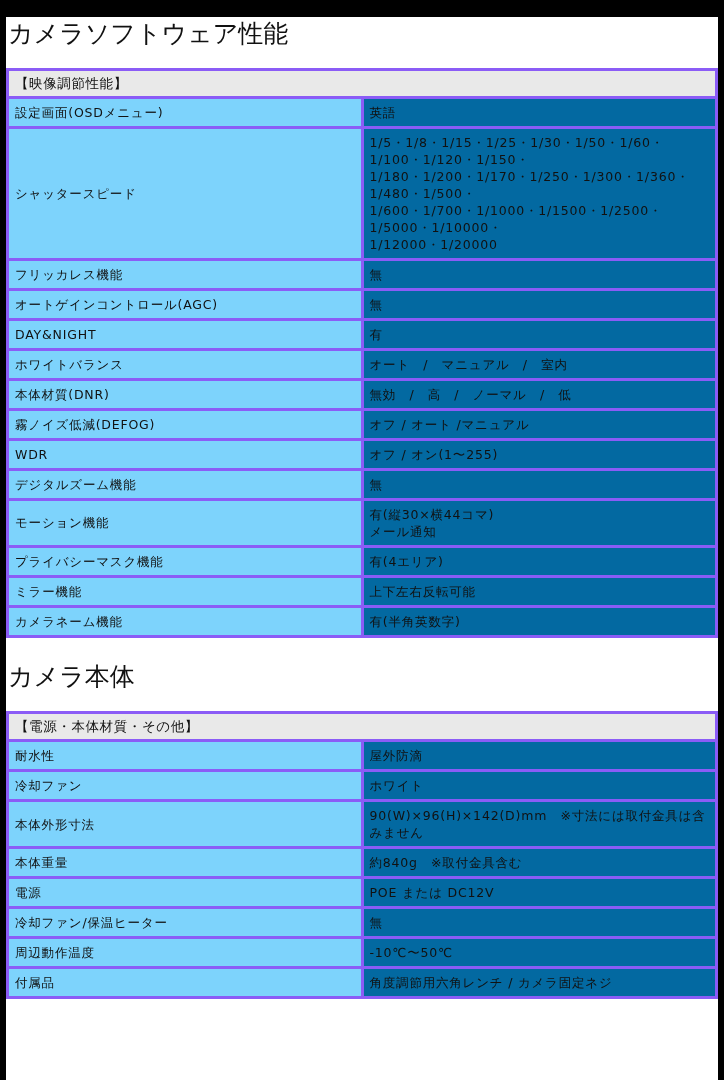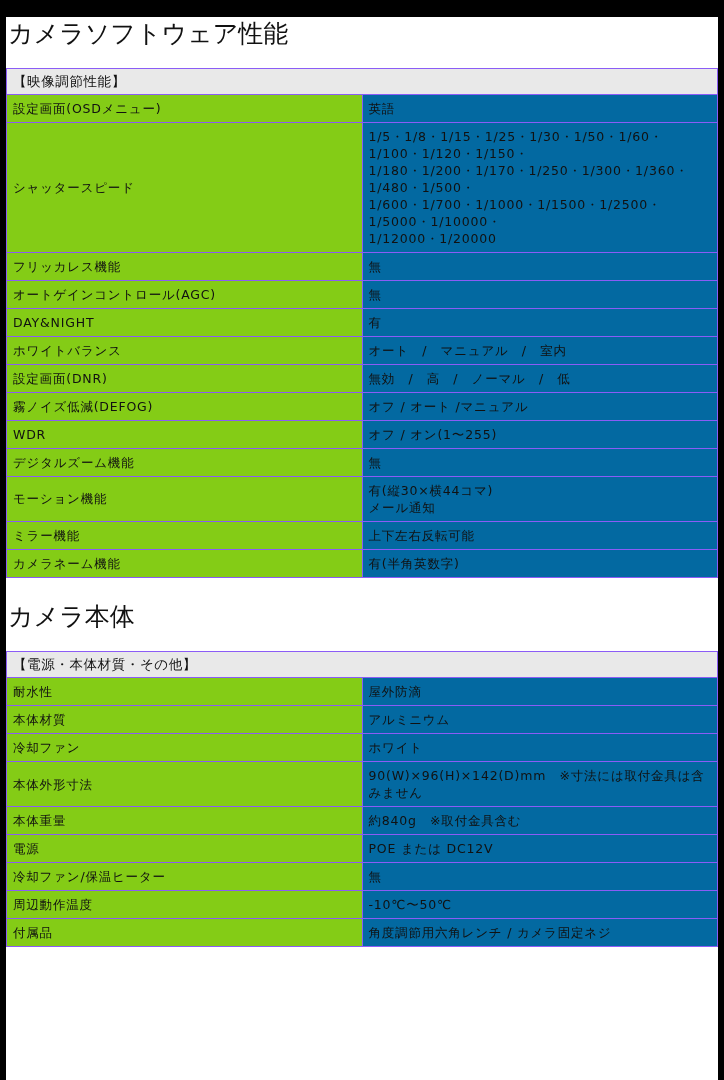--- a/index.html
+++ b/index.html
@@ -34,39 +34,39 @@
     padding-top: 8px;
   }
   table.spec {
     width: 712px;
     border-collapse: collapse;
     table-layout: fixed;
     border: 1px solid #000;
     background: #fff;
   }
   table.spec td, table.spec th {
-    border: 1px solid #8b5cf6;
+    border: 3px solid #8b5cf6;
     padding: 5px 6px;
     vertical-align: middle;
     font-size: 12.5px;
     line-height: 17px;
     color: #111;
     font-weight: normal;
     text-align: left;
     letter-spacing: 0.6px;
   }
   table.spec th.group {
     background: #e9e9e9;
     font-size: 13.5px;
     letter-spacing: 0.6px;
     padding: 4px 6px;
   }
   table.spec td.label {
     width: 186px;
-    background: #84cc16;
+    background: #7dd3fc;
     letter-spacing: 0.8px;
   }
   table.spec td.value {
     background: #0369a1;
     letter-spacing: 0.8px;
   }
   .value .line {
     display: block;
   }
   .topbar {
@@ -141,21 +141,21 @@
       </tr>
 
       <tr>
         <td class="label">ホワイトバランス</td>
         <td class="value">
           <span class="line">オート　/　マニュアル　/　室内</span>
         </td>
       </tr>
 
       <tr>
-        <td class="label">設定画面(DNR)</td>
+        <td class="label">本体材質(DNR)</td>
         <td class="value">
           <span class="line">無効　/　高　/　ノーマル　/　低</span>
         </td>
       </tr>
 
       <tr>
         <td class="label">霧ノイズ低減(DEFOG)</td>
         <td class="value">
           <span class="line">オフ / オート /マニュアル</span>
         </td>
@@ -177,20 +177,26 @@
       </tr>
 
       <tr>
         <td class="label">モーション機能</td>
         <td class="value">
           <span class="line">有(縦30×横44コマ)</span>
           <span class="line">メール通知</span>
         </td>
       </tr>
 
+      <tr>
+        <td class="label">プライバシーマスク機能</td>
+        <td class="value">
+          <span class="line">有(4エリア)</span>
+        </td>
+      </tr>
 
       <tr>
         <td class="label">ミラー機能</td>
         <td class="value">
           <span class="line">上下左右反転可能</span>
         </td>
       </tr>
 
       <tr>
         <td class="label">カメラネーム機能</td>
@@ -209,26 +215,20 @@
         <th class="group" colspan="2">【電源・本体材質・その他】</th>
       </tr>
 
       <tr>
         <td class="label">耐水性</td>
         <td class="value">
           <span class="line">屋外防滴</span>
         </td>
       </tr>
 
-      <tr>
-        <td class="label">本体材質</td>
-        <td class="value">
-          <span class="line">アルミニウム</span>
-        </td>
-      </tr>
 
       <tr>
         <td class="label">冷却ファン</td>
         <td class="value">
           <span class="line">ホワイト</span>
         </td>
       </tr>
 
       <tr>
         <td class="label">本体外形寸法</td>

